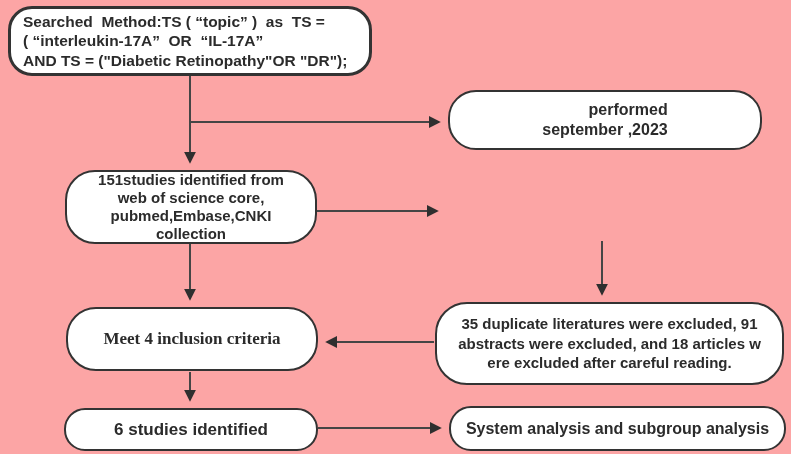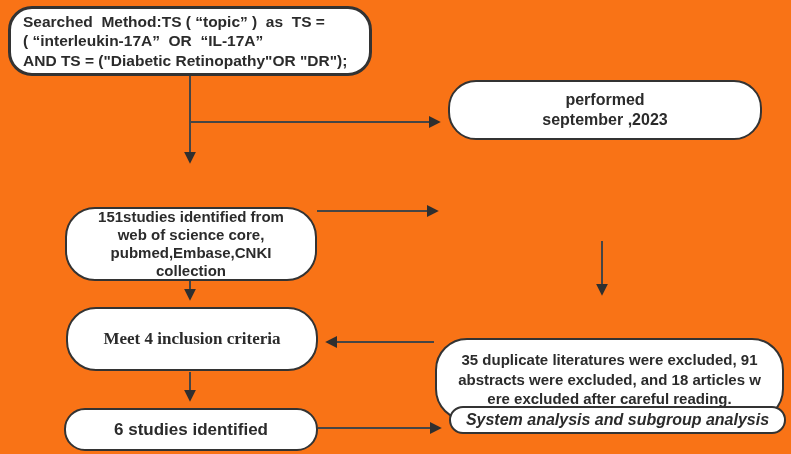--- a/index.html
+++ b/index.html
@@ -1,19 +1,19 @@
 <!DOCTYPE html>
 <html><head>
 <meta charset="utf-8">
 <style>
   html,body { margin:0; padding:0; background:#ffffff; }
   .canvas {
     position:relative;
     width:791px; height:454px;
-    background:#f97316;
+    background:#fca5a5;
     font-family:"Liberation Sans", sans-serif;
     overflow:hidden;
   }
   .edges { position:absolute; left:0; top:0; width:791px; height:454px; }
   .edge-line { stroke:#454545; stroke-width:2; fill:none; }
   .node {
     position:absolute;
     box-sizing:border-box;
     background:#ffffff;
     border:2.5px solid #333333;
@@ -26,27 +26,27 @@
     white-space:pre-wrap;
     line-height:1.25;
   }
   #n-search {
     left:8px; top:6px; width:364px; height:70px;
     border-radius:24px; border-width:3px;
     font-size:15.5px; line-height:1.24;
     justify-content:flex-start; text-align:left;
     padding:0 12px;
   }
-  #n-performed  { left:448px; top:80px;  width:314px; height:60px; border-radius:28px; font-size:16px; }
-  #n-identified { left:65px;  top:170px; width:252px; height:74px; border-radius:30px; font-size:15px; line-height:1.2;margin-top:37px; }
+  #n-performed  { left:448px; top:90px;  width:314px; height:60px; border-radius:28px; font-size:16px;text-align:right; }
+  #n-identified { left:65px;  top:170px; width:252px; height:74px; border-radius:30px; font-size:15px; line-height:1.2; }
   #n-exclusion  { left:446px; top:179px; width:316px; height:61px; border-radius:29px; font-size:16.5px; }
   #n-inclusion  { left:66px;  top:307px; width:252px; height:64px; border-radius:30px; font-size:17px;font-family:Liberation Serif, serif; }
-  #n-duplicates { left:435px; top:302px; width:349px; height:83px; border-radius:32px; font-size:15px; line-height:1.3; padding:0 6px;margin-top:36px; }
+  #n-duplicates { left:435px; top:302px; width:349px; height:83px; border-radius:32px; font-size:15px; line-height:1.3; padding:0 6px; }
   #n-seven      { left:64px;  top:408px; width:254px; height:43px; border-radius:21px; font-size:17px; }
-  #n-system     { left:449px; top:406px; width:337px; height:28px; border-radius:22px; font-size:16px;font-style:italic; }
+  #n-system     { left:449px; top:406px; width:337px; height:45px; border-radius:22px; font-size:16px; }
 </style>
 </head>
 <body>
 
 <div class="canvas">
 
   <svg class="edges" viewBox="0 0 791 454" xmlns="http://www.w3.org/2000/svg">
     <defs>
       <marker id="arrow" viewBox="0 0 10 10" refX="8.5" refY="5" markerWidth="6" markerHeight="6" orient="auto">
         <path d="M0,0 L10,5 L0,10 z" fill="#2f2f2f"></path>

